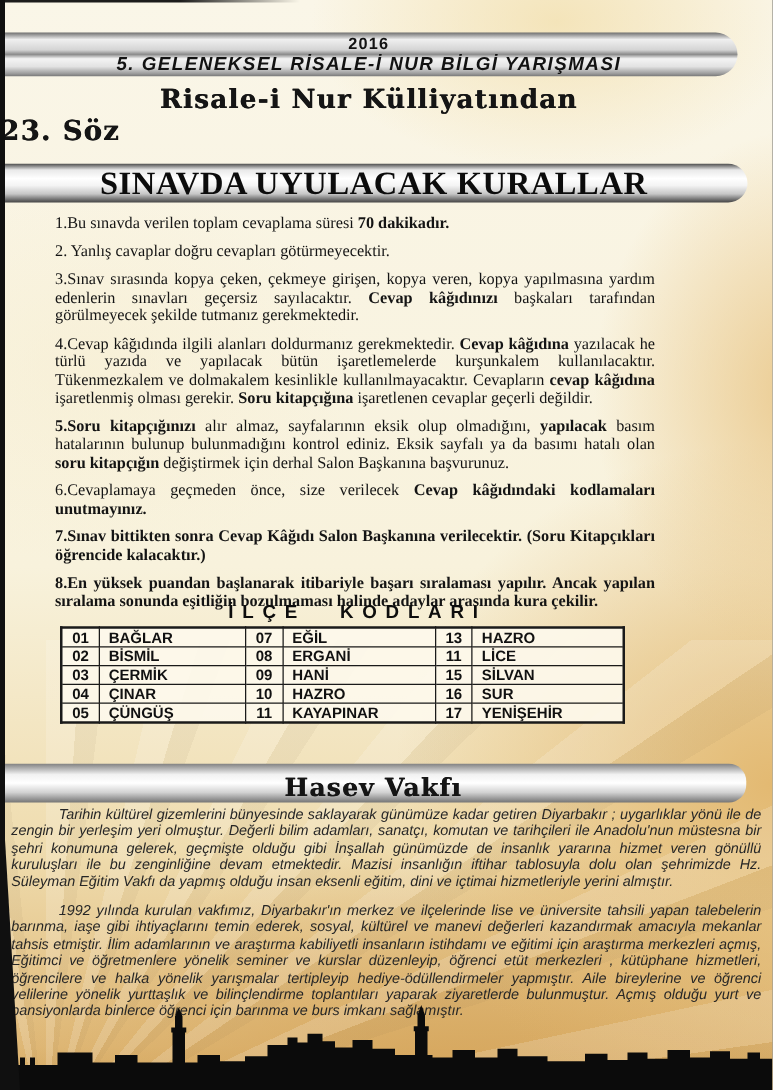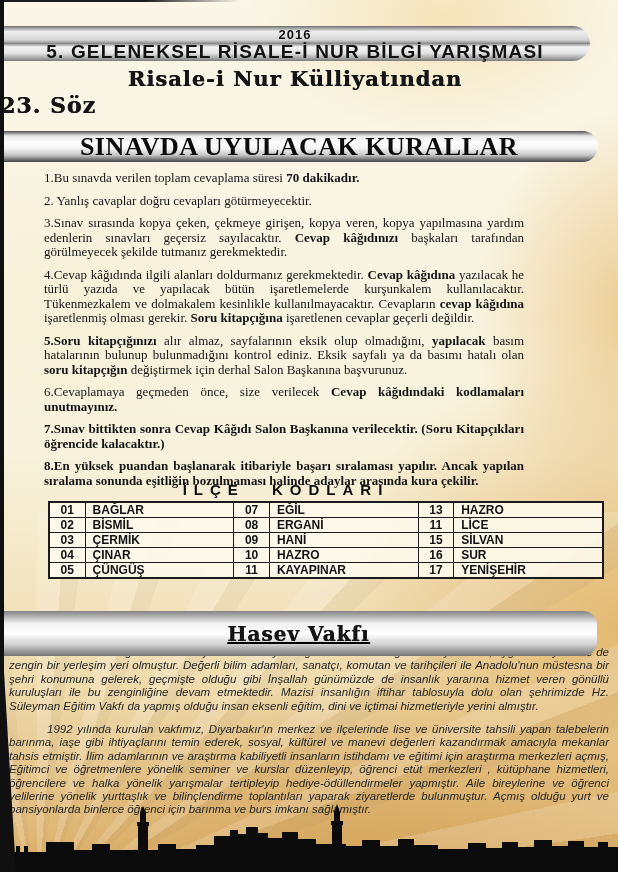--- a/index.html
+++ b/index.html
@@ -35,35 +35,35 @@
 
   
   .bar{position:absolute;left:0;z-index:20;box-sizing:border-box;}
   .header-bar{
     top:26px;width:590px;height:35px;border-radius:0 18px 18px 0;
     background:linear-gradient(180deg,#6f6f6f 0%,#efefef 16%,#d4d4d4 40%,#8b8b8b 50%,#f4f4f4 60%,#e2e2e2 78%,#9b9b9b 94%,#787878 100%);
     display:flex;flex-direction:column;justify-content:center;align-items:center;
     color:#121212;font-weight:bold;
   }
   .header-year{font-size:13px;letter-spacing:1px;line-height:16px;}
-  .header-contest{font-size:19px;letter-spacing:1.2px;line-height:17px;}
+  .header-contest{font-size:15px;letter-spacing:1.2px;line-height:17px;font-style:italic;}
 
   .rules-bar{
     top:131px;width:598px;height:31px;border-radius:0 16px 16px 0;
     background:linear-gradient(180deg,#4e4e4e 0%,#e9e9e9 16%,#ffffff 38%,#f4f4f4 56%,#c6c6c6 78%,#666666 94%,#454545 100%);
     display:flex;justify-content:center;align-items:center;
   }
   .rules-bar-title{
     font-family:"Liberation Serif",serif;font-weight:bold;font-size:26px;
     color:#0c0c0c;letter-spacing:.5px;
   }
   .hasev-bar{
-    top:611px;width:597px;height:45px;border-radius:0 14px 14px 0;
+    top:611px;width:597px;height:31px;border-radius:0 14px 14px 0;
     background:linear-gradient(180deg,#828282 0%,#f2f2f2 28%,#ffffff 50%,#d2d2d2 74%,#757575 100%);
-    display:flex;justify-content:center;align-items:center;text-decoration:underline;
+    display:flex;justify-content:center;align-items:flex-end;
   }
 
   
   .blackletter{
     font-family:"DejaVu Serif",serif;font-weight:bold;color:#151515;
     letter-spacing:1px;text-shadow:.4px 0 0 #151515;
   }
   .subtitle-1{position:absolute;top:66px;left:0;width:590px;text-align:center;font-size:21px;z-index:15;}
   .subtitle-2{position:absolute;top:92px;left:0;width:590px;font-size:22px;z-index:15;}
   .hasev-title{font-size:20px;}
@@ -76,21 +76,21 @@
   }
   .rules-list p{margin:0 0 8px 0;}
   .rules-list b{font-weight:bold;}
 
   
   .ilce-heading{
     position:absolute;top:481px;left:48px;width:476px;text-align:center;z-index:15;
     font-weight:bold;font-size:15px;color:#0d0d0d;letter-spacing:7px;word-spacing:16px;
   }
   .ilce-table{
-    position:absolute;top:501px;left:48px;width:556px;z-index:15;
+    position:absolute;top:501px;left:48px;width:452px;z-index:15;
     border-collapse:collapse;border:2px solid #1a1a1a;
     font-size:12px;font-weight:bold;color:#111;
   }
   .ilce-table td{
     border:1px solid #1a1a1a;height:14px;padding:0 4px;
     background:rgba(253,249,236,0.92);
   }
   .ilce-table td.code{width:24px;text-align:center;}
   .ilce-table td.name{width:126px;text-align:left;padding-left:7px;}
 

